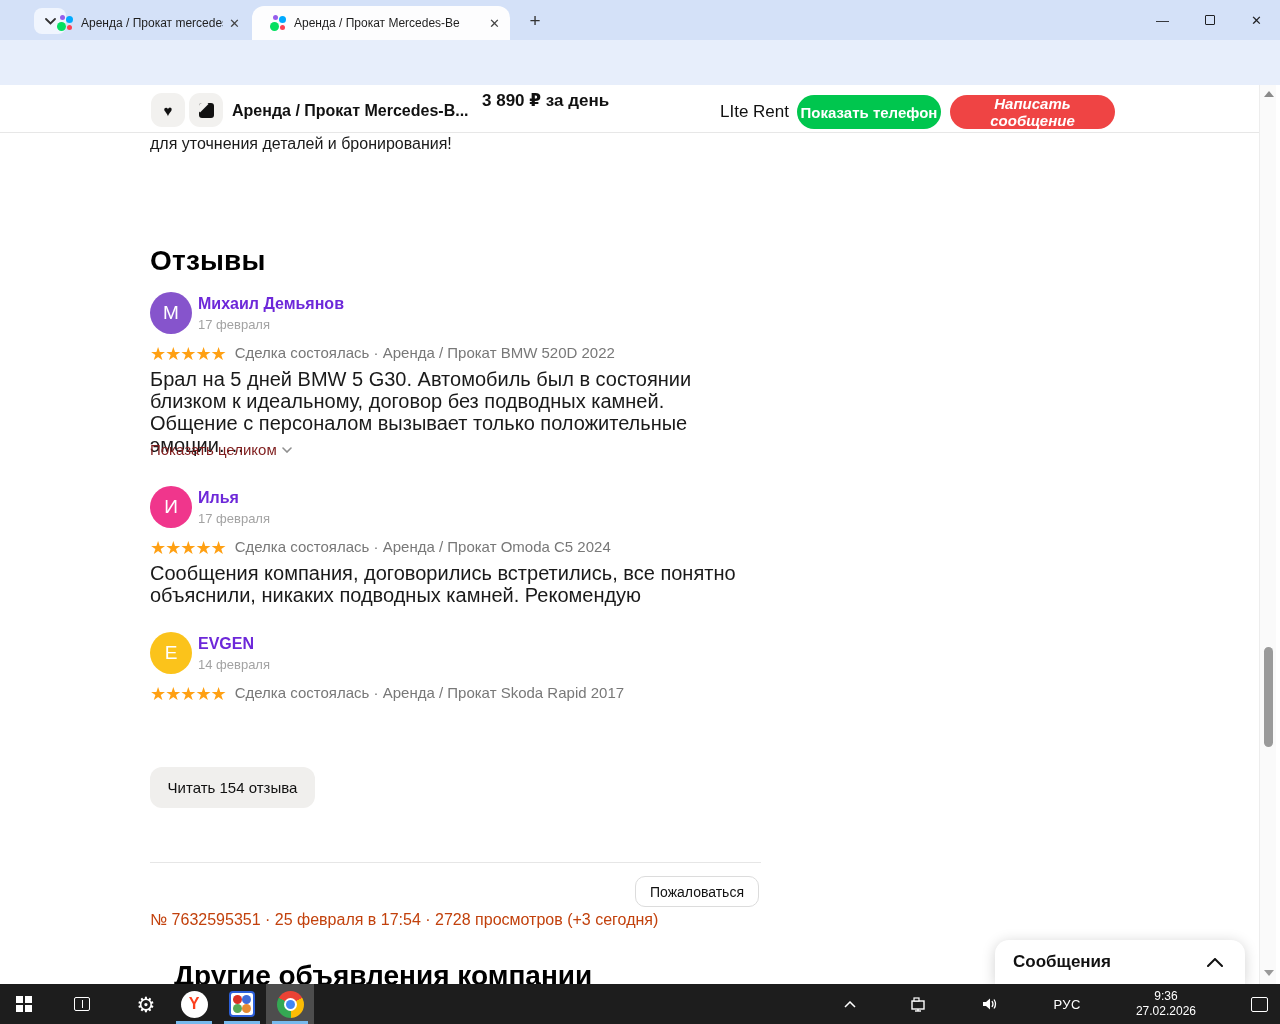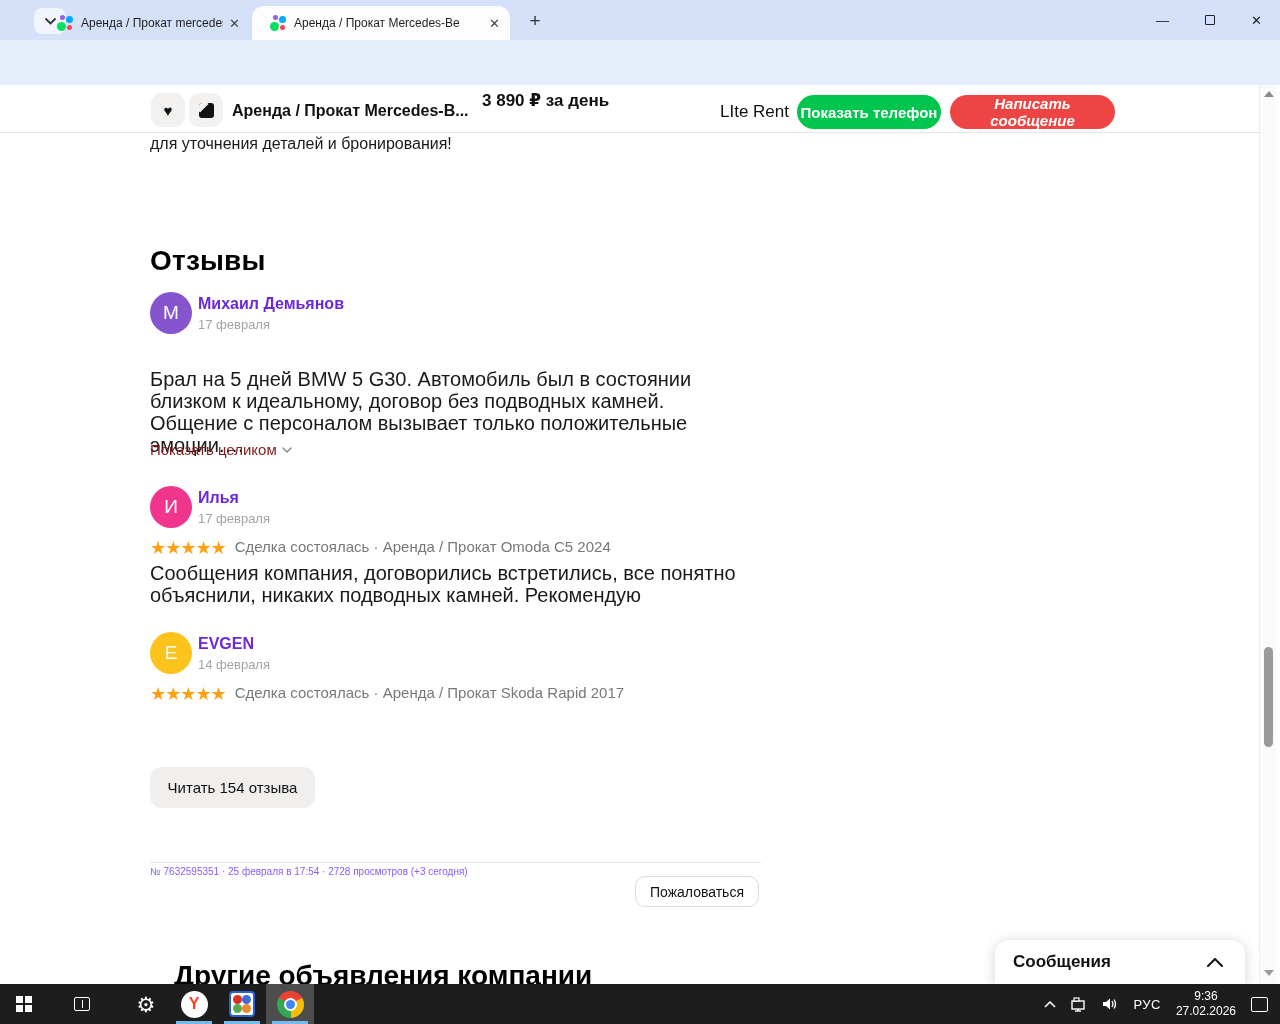--- a/index.html
+++ b/index.html
@@ -60,21 +60,21 @@
   .rname { position:absolute; left:48px; top:3px; font-size:16px; font-weight:bold; color:#6d28d9; }
   .rdate { position:absolute; left:48px; top:25px; font-size:13px; color:#a3a3a3; }
   .rstars { position:absolute; left:0; top:51px; white-space:nowrap; }
   .stars { font-size:18px; color:#ffa013; letter-spacing:-1px; vertical-align:-2px; }
   .rdeal { font-size:15px; color:#787878; margin-left:9px; }
   .rtext { position:absolute; left:0; top:76px; width:598px; font-size:20px; line-height:22px; color:#1a1a1a; }
   .expand { position:absolute; left:0; top:149px; font-size:15px; color:#7f1d1d; cursor:pointer; display:flex; align-items:center; gap:5px; }
 
   .readall { position:absolute; left:150px; top:682px; width:165px; height:41px; background:#f0efed; border:none; border-radius:12px; font-size:15px; color:#111; font-family:inherit; cursor:pointer; }
   .divider { position:absolute; left:150px; top:777px; width:611px; height:1px; background:#e6e6e6; }
-  .meta { position:absolute; left:150px; top:781px; font-size:10px; color:#8b5cf6; }
+  .meta { position:absolute; left:150px; top:826px; font-size:16px; color:#c2410c; }
   .report { position:absolute; left:635px; top:791px; width:124px; height:31px; background:#fff; border:1px solid #dcdcdc; border-radius:10px; font-size:14px; color:#111; font-family:inherit; cursor:pointer; }
   .h-other { position:absolute; left:150px; top:875px; font-size:28px; font-weight:800; color:#000;margin-left:24px; }
 
   .messenger { position:absolute; left:995px; top:855px; width:250px; height:44px; background:#fff; border-radius:14px 14px 0 0; box-shadow:0 2px 14px rgba(0,0,0,.18); display:flex; align-items:center; justify-content:space-between; padding:0 22px 0 18px; cursor:pointer; }
   .messenger .label { font-size:17px; font-weight:bold; color:#111; }
 
   
   .scrollbar { position:absolute; left:1259px; top:85px; width:17px; height:899px; background:#fafafa; border-left:1px solid #ededed; }
   .sb-up { position:absolute; left:4px; top:6px; width:0; height:0; border-left:5px solid transparent; border-right:5px solid transparent; border-bottom:6px solid #8a8a8a; }
   .sb-down { position:absolute; left:4px; bottom:8px; width:0; height:0; border-left:5px solid transparent; border-right:5px solid transparent; border-top:6px solid #9a9a9a; }
@@ -102,21 +102,21 @@
   .taskview::before { content:""; position:absolute; right:2px; top:2px; bottom:2px; width:4px; border-left:1.6px solid #fff; }
   .gear { color:#fff; font-size:21px; line-height:1; }
   .ya { width:27px; height:27px; border-radius:50%; background:#fff; display:flex; align-items:center; justify-content:center; font-weight:bold; font-size:16px; color:#fc3f1d; }
   .gridapp { position:relative; width:26px; height:26px; background:#fff; border:2px solid #2b5fd9; border-radius:4px; }
   .gridapp i { position:absolute; width:9px; height:9px; border-radius:50%; }
   .ga1 { left:2px; top:2px; background:#d93025; } .ga2 { right:2px; top:2px; background:#3f6bd8; }
   .ga3 { left:2px; bottom:2px; background:#57a956; } .ga4 { right:2px; bottom:2px; background:#e78b33; }
   .chrome { position:relative; width:27px; height:27px; border-radius:50%; background:conic-gradient(from -60deg,#ea4335 0 120deg,#fbbc05 0 240deg,#34a853 0 360deg); }
   .chrome::before { content:""; position:absolute; left:7px; top:7px; width:13px; height:13px; background:#fff; border-radius:50%; }
   .chrome::after { content:""; position:absolute; left:9px; top:9px; width:9px; height:9px; background:#4285f4; border-radius:50%; }
-  .tray { margin-left:auto; display:flex; align-items:center; color:#fff; }
+  .tray { margin-left:auto; display:flex; align-items:center; color:#fff;gap:40px; }
   .trayitem { display:flex; align-items:center; justify-content:center; padding:0 7px; height:40px; cursor:pointer; }
   .lang { font-size:13px; letter-spacing:.5px; }
   .clock { text-align:center; font-size:12px; line-height:15px; padding:0 8px; cursor:default; }
   .notif { position:relative; width:17px; height:15px; border:1.5px solid #fff; border-radius:2px; }
 </style>
 </head>
 <body>
 
 <div class="screen">
 
@@ -220,20 +220,23 @@
     </div>
 
     <div class="fragment">для уточнения деталей и бронирования!</div>
 
     <h2 class="h-reviews">Отзывы</h2>
 
     <article class="review" style="top:207px; height:170px;">
       <div class="avatar" style="background: rgb(134, 84, 204);">М</div>
       <div class="rname">Михаил Демьянов</div>
       <div class="rdate">17 февраля</div>
+      <div class="rstars">
+        <span class="stars">★★★★★</span><span class="rdeal">Сделка состоялась · Аренда / Прокат BMW 520D 2022</span>
+      </div>
       <div class="rtext">Брал на 5 дней BMW 5 G30. Автомобиль был в состоянии близком к идеальному, договор без подводных камней. Общение с персоналом вызывает только положительные эмоции.…</div>
       <div class="expand">
         <span>Показать целиком</span>
         <svg width="10" height="6" viewBox="0 0 10 6">
             <polyline points="1,1 5,5 9,1" fill="none" stroke="#8f8f8f" stroke-width="1.6" stroke-linecap="round"></polyline>
           </svg>
       </div>
     </article>
 
     <article class="review" style="top:401px; height:125px;">

